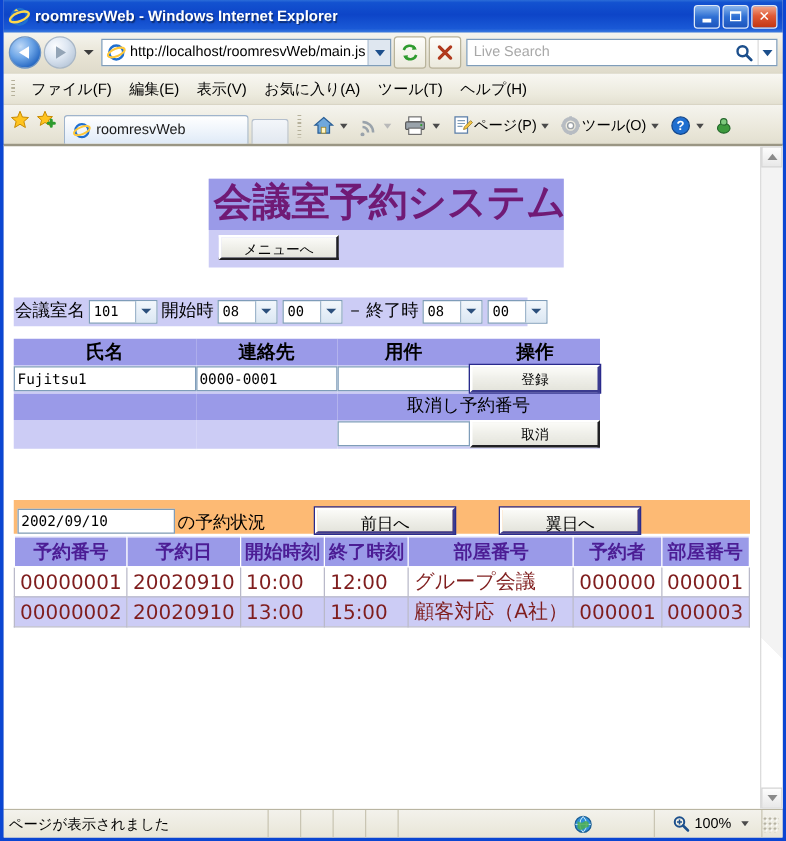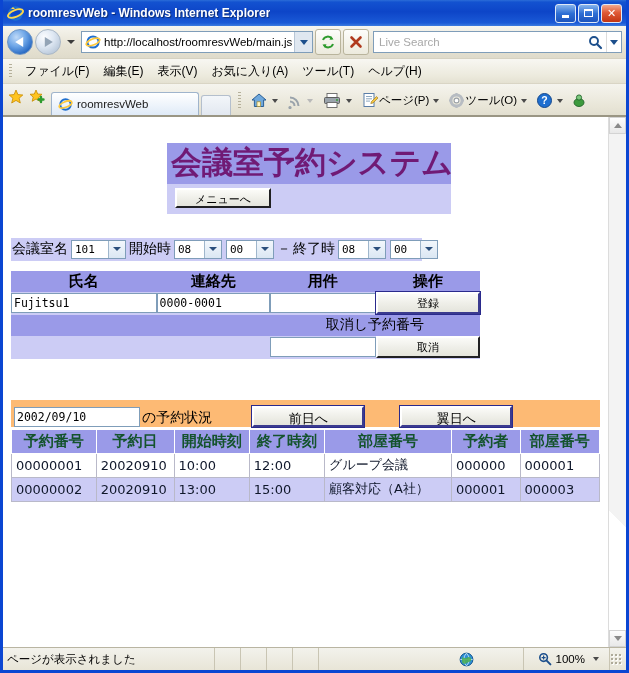--- a/index.html
+++ b/index.html
@@ -303,33 +303,33 @@
     width: 112px; height: 21px; font-size: 13px;
     font-family: "DejaVu Sans", sans-serif;
   }
   table.resvtab {
     width: 589px;
     border-collapse: collapse;
     margin-top: 2px;
     font-family: "DejaVu Sans", sans-serif;
   }
   table.resvtab th {
-    background: #9a9ae8; color: #14532d;
+    background: #9a9ae8; color: #4c1d95;
     font-size: 15px; font-weight: bold;
     height: 23px; text-align: center;
     border: 1px solid #ffffff;
     padding: 0 3px;
     white-space: nowrap;
   }
   table.resvtab td {
     height: 23px;
     border: 1px solid #b9b9c9;
-    font-size: 13px;
+    font-size: 16px;
     padding: 0 4px;
-    color: #0f172a;
+    color: #7f1d1d;
     white-space: nowrap;
   }
   table.resvtab tr.odd td { background: #ffffff; }
   table.resvtab tr.even td { background: #ccccf5; }
 
   
   .statusbar {
     height: 22px; flex: 0 0 auto;
     background: linear-gradient(180deg,#f3f2ec,#e8e5d7);
     border-top: 1px solid #b9b5a2;

